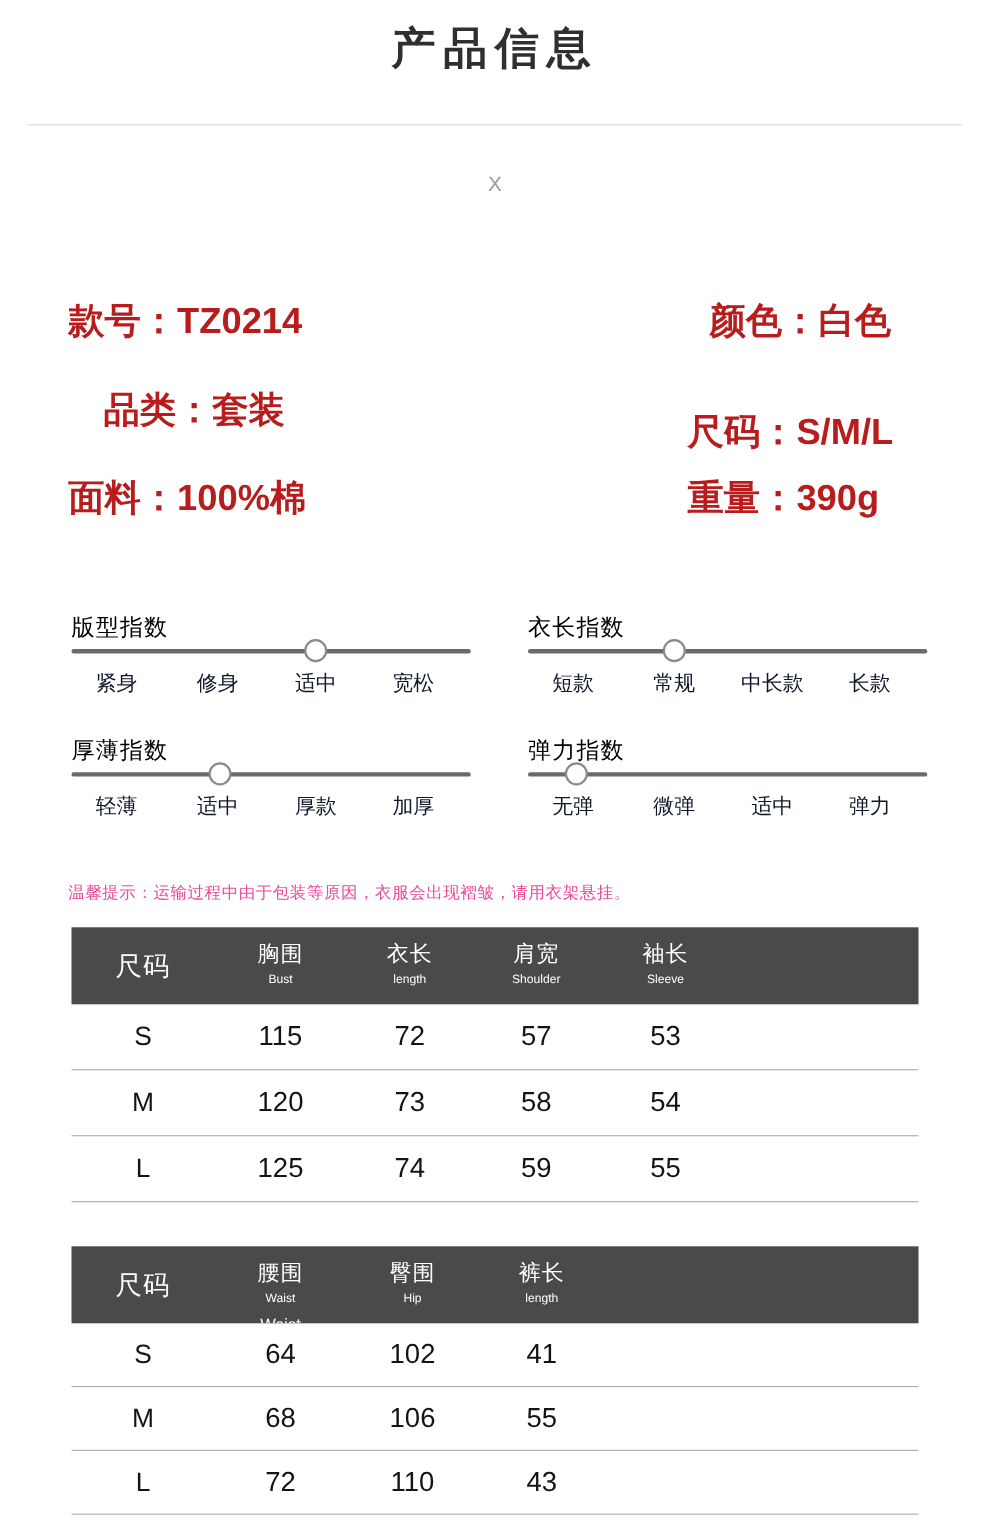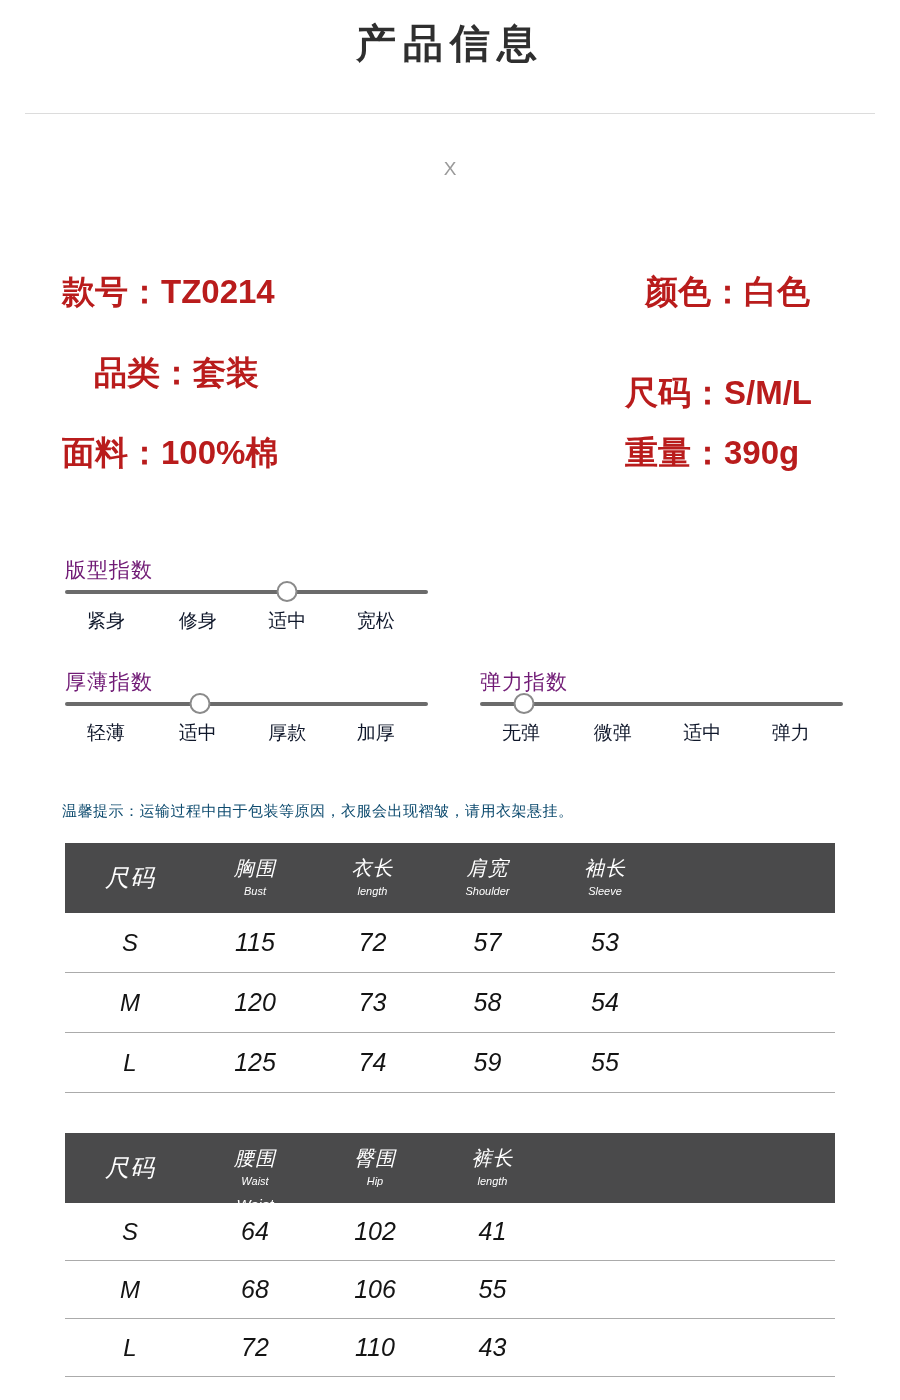--- a/index.html
+++ b/index.html
@@ -26,33 +26,33 @@
   .ir-r0 { left:625px; top:270px;margin-left:20px; }
   .ir-r1 { left:625px; top:351px;margin-top:20px; }
   .ir-r2 { left:625px; top:431px; }
 
   
   .slider { position:absolute; width:363px; height:100px; }
   .sl-0 { left:65px;  top:556px; }
   .sl-1 { left:480px; top:556px; }
   .sl-2 { left:65px;  top:668px; }
   .sl-3 { left:480px; top:668px; }
-  .slider-title { position:absolute; top:0; left:0; font-size:21px; color:#701a75; letter-spacing:1px; }
+  .slider-title { position:absolute; top:0; left:0; font-size:21px; color:#000000; letter-spacing:1px; }
   .track { position:absolute; top:34px; left:0; width:100%; height:4px; background:#6b6b6b; border-radius:2px; }
   .thumb { position:absolute; top:-9px; width:21px; height:21px; border-radius:50%;
            background:#ffffff; border:2px solid #8a8a8a; transform:translateX(-50%); }
   .slider-labels { position:absolute; top:52px; left:0; width:100%; height:26px; }
   .slider-labels span { position:absolute; transform:translateX(-50%); font-size:19px; color:#0f172a; white-space:nowrap; }
   .lp0 { left:11.3%; } .lp1 { left:36.6%; } .lp2 { left:61.2%; } .lp3 { left:85.6%; }
 
   
-  .notice { position:absolute; left:62px; top:802px; font-size:15px; color:#0c4a6e; letter-spacing:0.5px; }
-
-  
-  .size-table { position:absolute; left:65px; width:770px;font-style:italic; }
+  .notice { position:absolute; left:62px; top:802px; font-size:15px; color:#ec4899; letter-spacing:0.5px; }
+
+  
+  .size-table { position:absolute; left:65px; width:770px; }
   .tbl-1 { top:843px; }
   .tbl-2 { top:1133px; }
   .tbl-head { position:relative; height:70px; background:#4a4a4b; color:#ffffff; display:grid; overflow:hidden; }
   .cols-5 { grid-template-columns:130px 120px 115px 115px 120px 1fr; }
   .cols-4 { grid-template-columns:130px 120px 120px 115px 1fr; }
   .head-size { display:flex; align-items:center; justify-content:center; font-size:24px; letter-spacing:1px; }
   .head-col { position:relative; text-align:center; padding-top:13px; }
   .head-col .zh { display:block; font-size:20px; line-height:25px; letter-spacing:1px; }
   .head-col .en { display:block; font-size:11px; line-height:20px; }
   .head-col .en-clip { position:absolute; top:63px; left:0; width:100%; text-align:center; font-size:15px; }
@@ -95,20 +95,32 @@
       <span class="thumb" style="left: 61.2%;"></span>
     </div>
     <div class="slider-labels">
       <span class="lp0">紧身</span>
       <span class="lp1">修身</span>
       <span class="lp2">适中</span>
       <span class="lp3">宽松</span>
     </div>
   </div>
 
+  <div class="slider sl-1">
+    <div class="slider-title">衣长指数</div>
+    <div class="track">
+      <span class="thumb" style="left: 36.6%;"></span>
+    </div>
+    <div class="slider-labels">
+      <span class="lp0">短款</span>
+      <span class="lp1">常规</span>
+      <span class="lp2">中长款</span>
+      <span class="lp3">长款</span>
+    </div>
+  </div>
 
   <div class="slider sl-2">
     <div class="slider-title">厚薄指数</div>
     <div class="track">
       <span class="thumb" style="left: 37.2%;"></span>
     </div>
     <div class="slider-labels">
       <span class="lp0">轻薄</span>
       <span class="lp1">适中</span>
       <span class="lp2">厚款</span>

